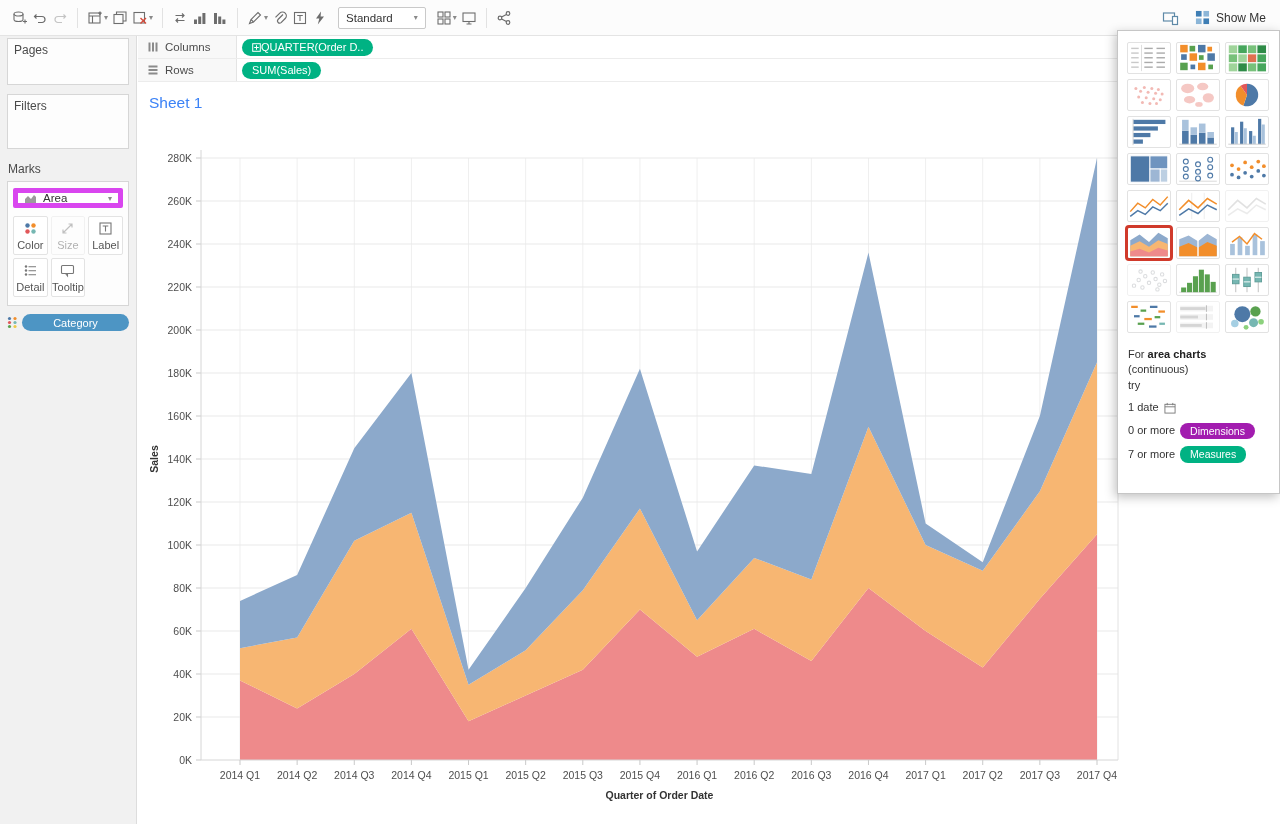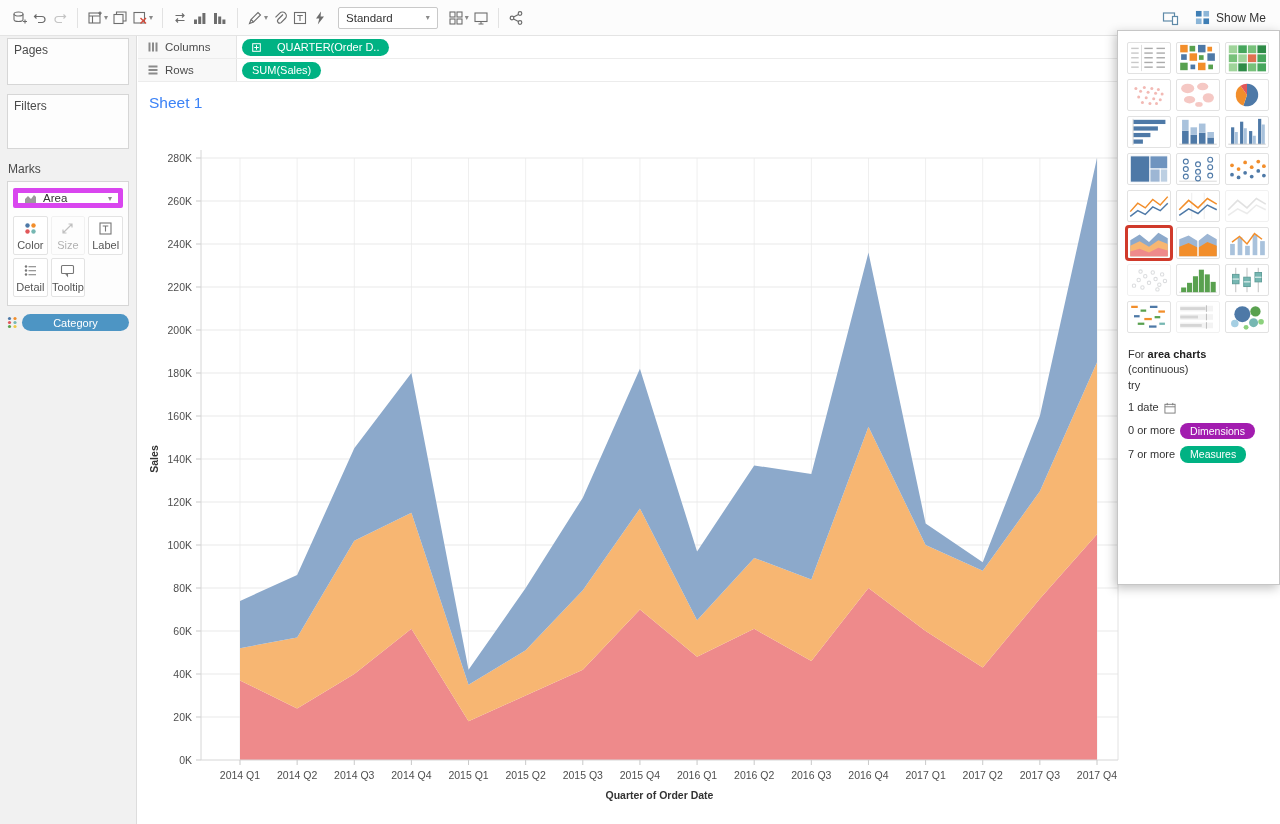--- a/index.html
+++ b/index.html
@@ -5,21 +5,21 @@
 *{margin:0;padding:0;box-sizing:border-box}
 html,body{width:1280px;height:824px;overflow:hidden;background:#fff;font-family:"Liberation Sans",sans-serif}
 svg text{font-family:"Liberation Sans",sans-serif}
 button{font-family:inherit}
 
 
 .toolbar{position:absolute;top:0;left:0;right:0;height:36px;background:#fcfcfc;border-bottom:1px solid #e4e4e4;display:flex;align-items:center;padding:0 10px;z-index:40}
 .tb{display:inline-flex;align-items:center;justify-content:center;height:26px;min-width:20px;background:none;border:none;cursor:pointer;padding:0 2px;color:#6d6d6d}
 .caret{font-size:8px;color:#8a8a8a;margin-left:1px}
 .tb-sep{width:1px;height:20px;background:#e2e2e2;margin:0 7px;flex:none}
-.fit-select{display:flex;align-items:center;height:22px;border:1px solid #c9c9c9;border-radius:2px;background:#fff;font-size:11.5px;color:#333;padding:0 7px;margin:0 8px;gap:32px;cursor:pointer}
+.fit-select{display:flex;align-items:center;height:22px;border:1px solid #c9c9c9;border-radius:2px;background:#fff;font-size:11.5px;color:#333;padding:0 7px;margin:0 8px;gap:20px;cursor:pointer}
 .toolbar-right{margin-left:auto;display:flex;align-items:center;gap:14px;padding-right:4px}
 .showme-btn{display:flex;align-items:flex-end;gap:6px;font-size:12px;color:#333;background:none;border:none;cursor:pointer}
 
 
 .left-panel{position:absolute;top:36px;left:0;width:137px;bottom:0;background:#f1f1f1;border-right:1px solid #dddddd;padding:2px 7px}
 .panel-box{background:#fdfdfd;border:1px solid #d6d6d6;padding:4px 6px;font-size:12px;color:#4a4a4a}
 .pages-box{height:47px;margin-bottom:9px}
 .filters-box{height:55px;margin-bottom:13px}
 .marks-label{font-size:12px;color:#4a4a4a;margin:2px 0 5px 1px}
 .marks-card{background:#fdfdfd;border:1px solid #d6d6d6;padding:6px 5px 8px 5px}
@@ -29,27 +29,27 @@
 .mark-btn{display:flex;flex-direction:column;align-items:center;gap:3px;font-size:11px;color:#555;background:#fff;border:1px solid #e3e3e3;border-radius:2px;padding:4px 0 3px 0;cursor:pointer}
 .mark-btn.disabled{opacity:.45}
 .legend-row{display:flex;align-items:center;gap:4px;margin-top:8px}
 .category-pill{flex:1;height:17px;border-radius:9px;background:#4d95c4;color:#fff;font-size:11px;display:flex;align-items:center;justify-content:center;cursor:pointer}
 
 
 .content{position:absolute;left:138px;top:36px;right:0;bottom:0;background:#fff}
 .shelf-row{height:23px;display:flex;border-bottom:1px solid #ececec}
 .shelf-head{width:99px;flex:none;display:flex;align-items:center;gap:6px;padding-left:9px;font-size:11.5px;color:#4c4c4c;border-right:1px solid #e4e4e4;background:#f8f8f8}
 .shelf-body{flex:1;background:#fff;display:flex;align-items:center;padding-left:5px}
-.pill{height:17px;border-radius:9px;background:#00b283;color:#fff;font-size:11px;display:inline-flex;align-items:center;padding:0 10px;gap:16px;cursor:pointer}
+.pill{height:17px;border-radius:9px;background:#00b283;color:#fff;font-size:11px;display:inline-flex;align-items:center;padding:0 10px;gap:0;cursor:pointer}
 .sheet{position:absolute;top:46px;left:0;right:0;bottom:0;background:#fff}
 .sheet-title{position:absolute;top:12px;left:11px;font-size:15.5px;color:#3b82f6}
 #chart-svg{position:absolute;top:0;left:0}
 
 
-.showme{position:absolute;top:30px;right:0;width:163px;height:555px;background:#fff;border:1px solid #c6c6c6;box-shadow:-2px 3px 10px rgba(0,0,0,.25);z-index:50;padding:11px 0 0 9px}
+.showme{position:absolute;top:30px;right:0;width:163px;height:464px;background:#fff;border:1px solid #c6c6c6;box-shadow:-2px 3px 10px rgba(0,0,0,.25);z-index:50;padding:11px 0 0 9px}
 .thumb-grid{display:grid;grid-template-columns:repeat(3,49px);grid-auto-rows:37px}
 .thumb{position:relative;width:44px;height:32px;border:1px solid #e2e2e2;border-radius:2px;background:#fff;cursor:pointer}
 .thumb.selected{outline:3px solid #d03a2b;outline-offset:-1px;z-index:2}
 .thumb.disabled{opacity:.45;filter:grayscale(.85)}
 .hint{padding:9px 10px 0 1px;font-size:11px;color:#333;line-height:1.4}
 .hint b{font-weight:bold;color:#222}
 .req-row{display:flex;align-items:center;gap:5px;margin-top:7px;font-size:11px;color:#333}
 .mini-pill{border-radius:8px;color:#fff;font-size:10.5px;padding:1px 10px;cursor:pointer}
 .mini-pill.dim{background:#a21caf}
 .mini-pill.mea{background:#00b283}

